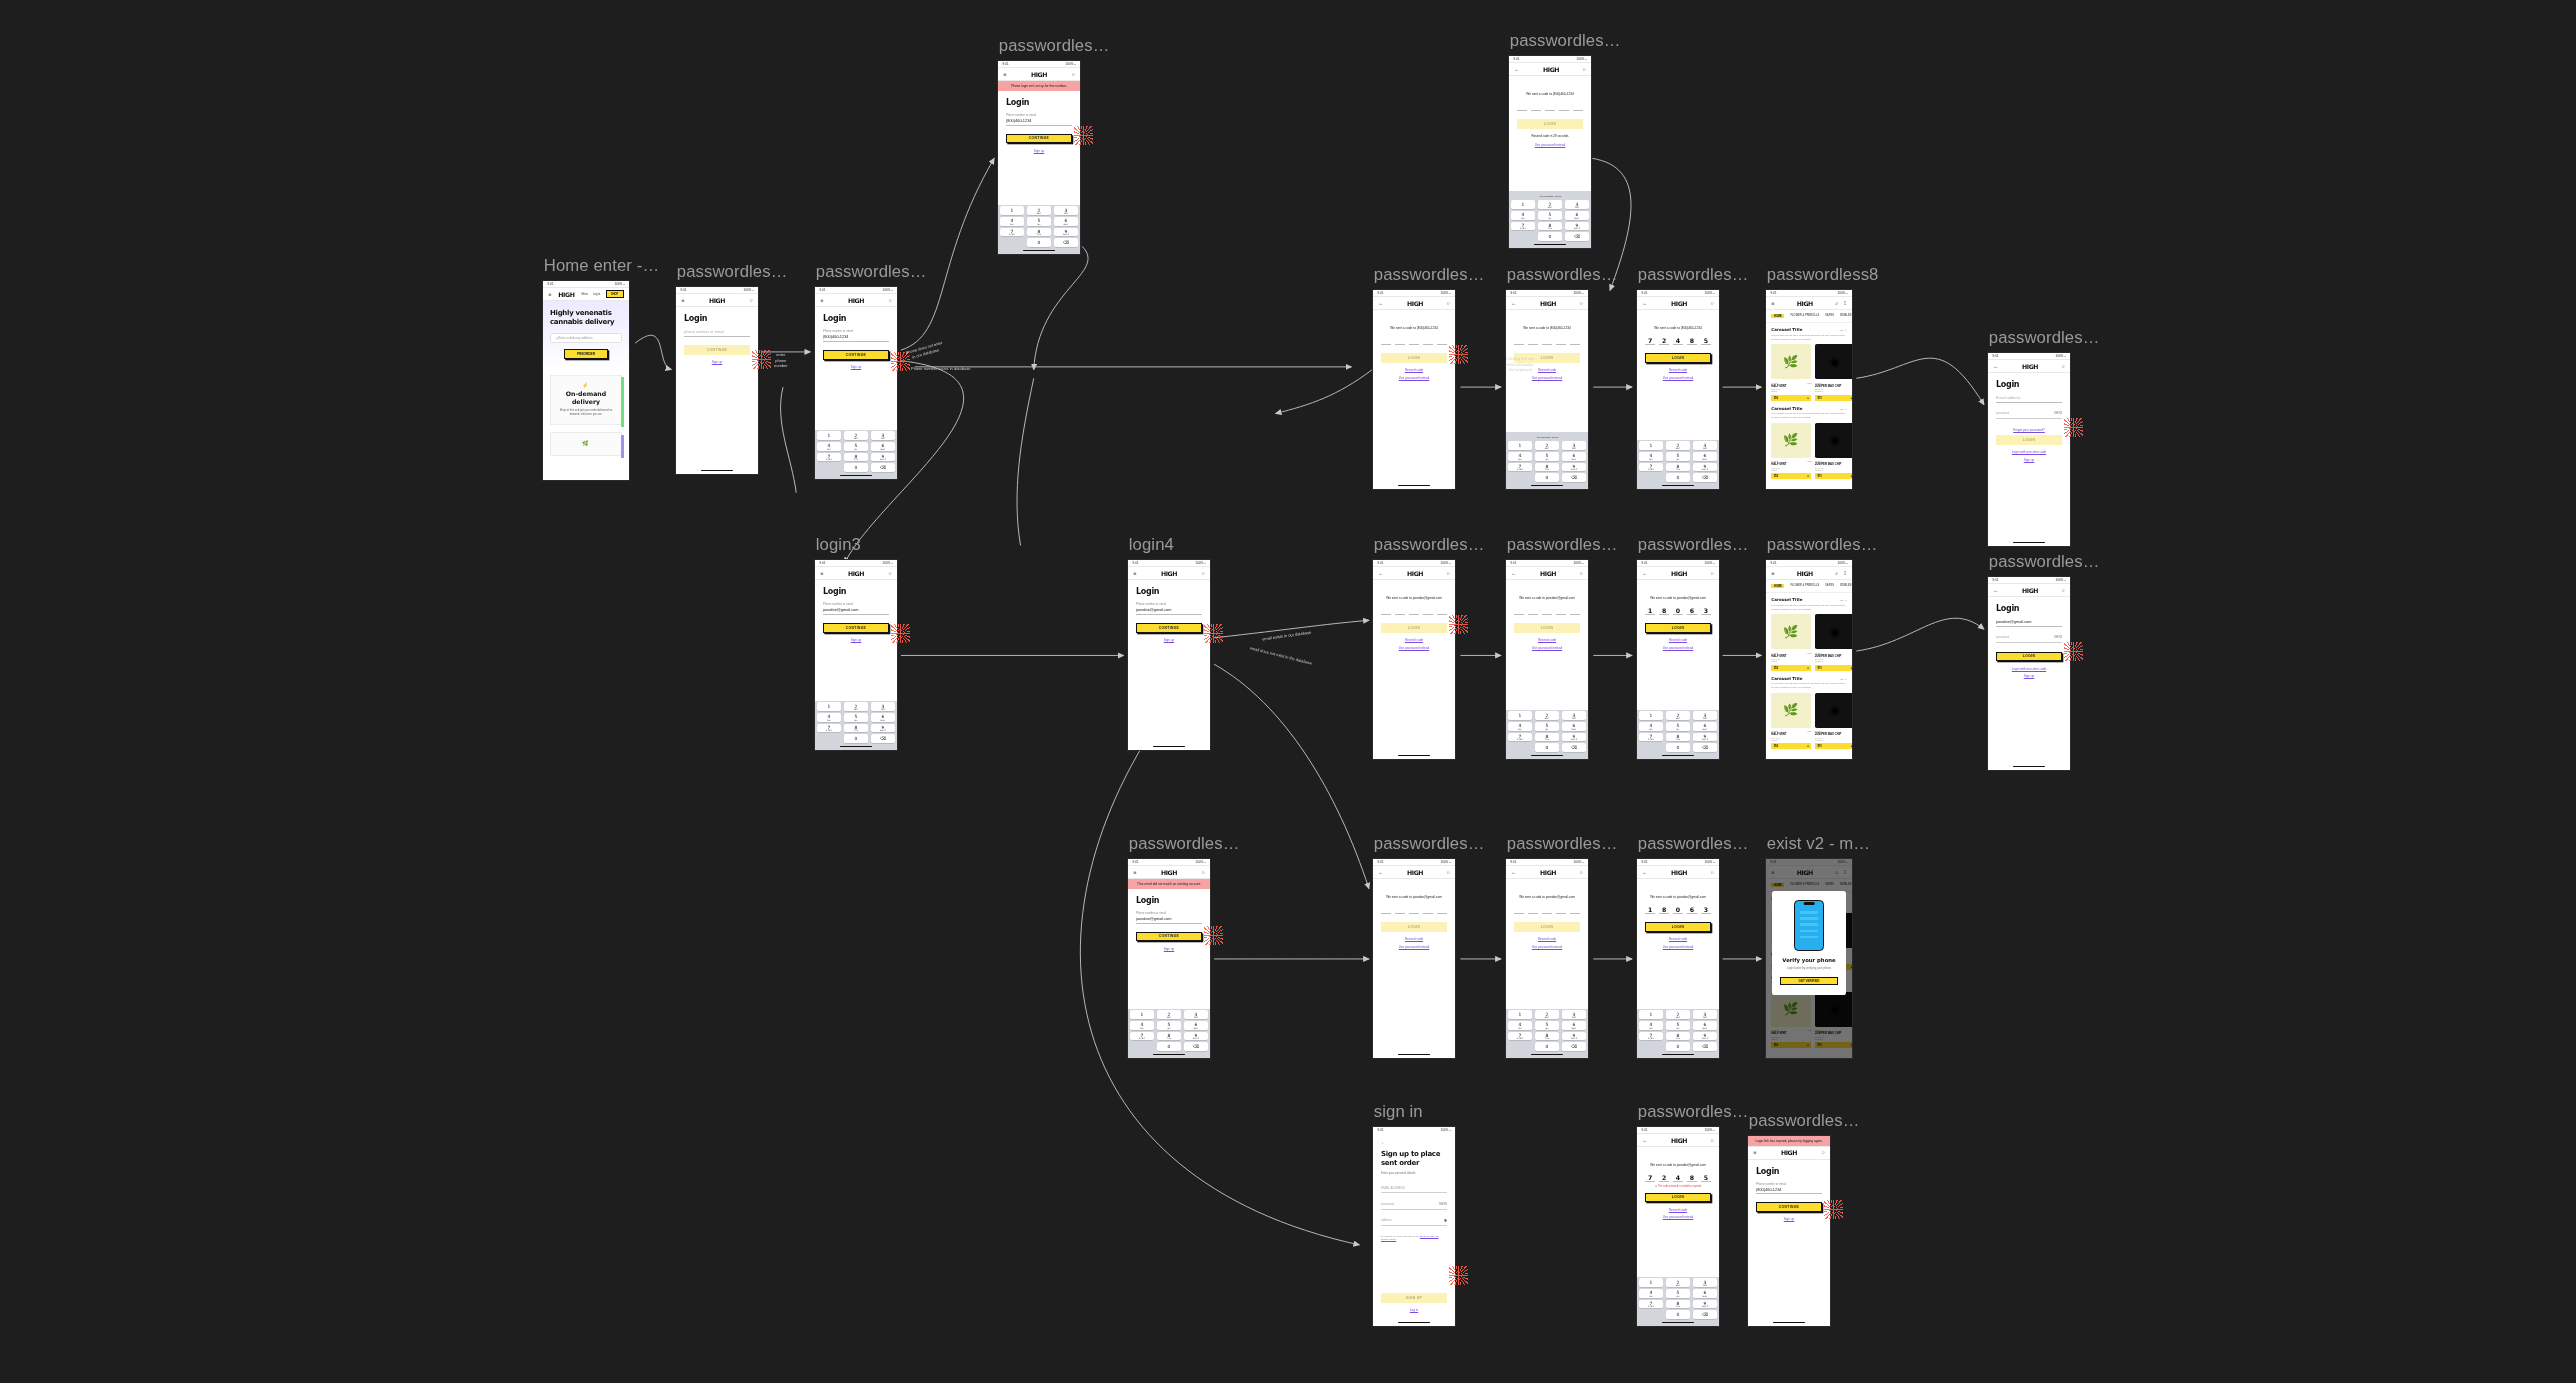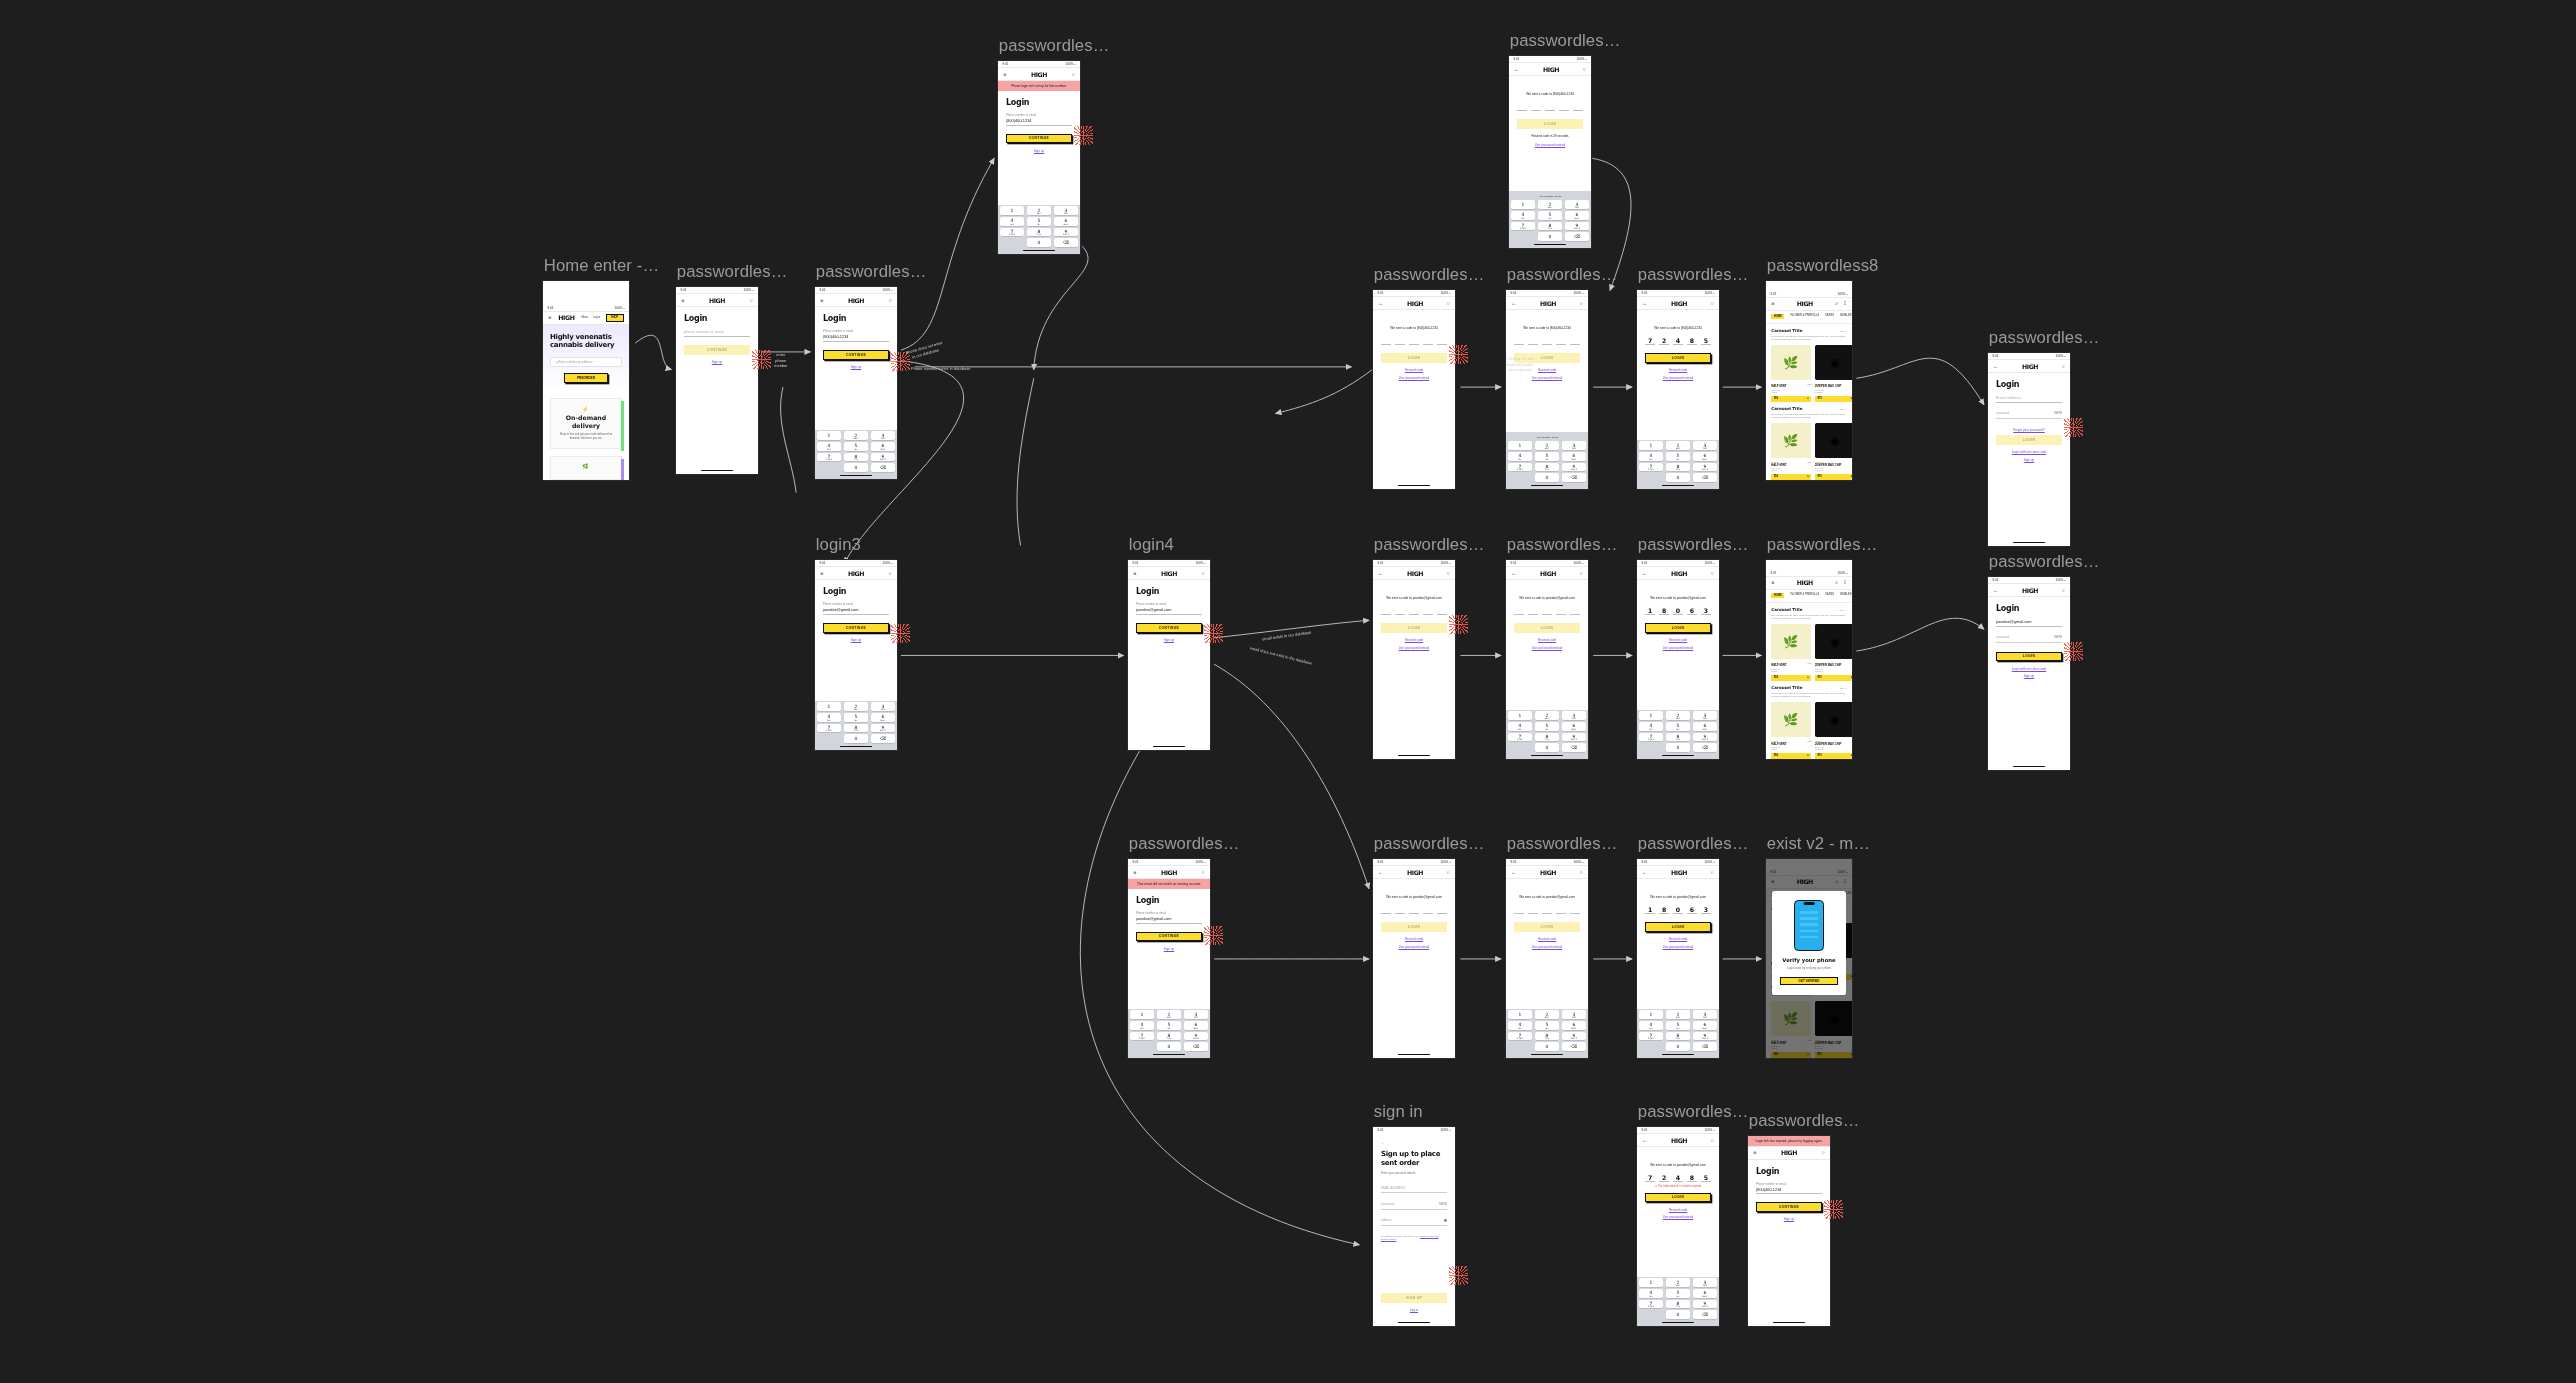--- a/index.html
+++ b/index.html
@@ -17,21 +17,20 @@
   
   .frame { position:absolute; }
   .frame-title {
     position:absolute; bottom:100%; left:1.8px; margin-bottom:4.4px;
     color:#9a9a9a; font-size:16.7px; white-space:nowrap;
     letter-spacing:0.1px;
   }
   .phone {
     position:relative; background:#ffffff; overflow:hidden;
     border:0.9px solid #2a2a2a;
-    justify-content:flex-end;
   }
 
   
   .statusbar {
     height:6.2px; display:flex; align-items:center; justify-content:space-between;
     padding:0 4.4px; background:#fff;
   }
   .statusbar .sb-l, .statusbar .sb-r { font-size:2.8px; color:#111; letter-spacing:0.2px; }
   .navbar {
     height:14px; border-bottom:0.9px solid #e9e9e9; border-top:0.9px solid #e9e9e9;
@@ -584,21 +583,21 @@
               <div class="key blank"></div>
               <div class="key">0</div>
               <div class="key">⌫</div>
             </div>
             <div class="home-ind">
               <i></i>
             </div>
           </div>
         </div>
       </div>
-      <div class="frame" style="left: 1765px; top: 280px; width: 88px; height: 201px;">
+      <div class="frame" style="left: 1765px; top: 289px; width: 88px; height: 201px;">
         <div class="frame-title">passwordless8</div>
         <div class="phone" style="display: flex; flex-direction: column; height: 201px; overflow: hidden; width: 88px;">
           <div class="statusbar">
             <span class="sb-l">9:41</span>
             <span class="sb-r">100% ▪</span>
           </div>
           <div class="navbar">
             <span class="nv-ic">≡</span>
             <span class="logo">HIGH</span>
             <div class="nv-right">

